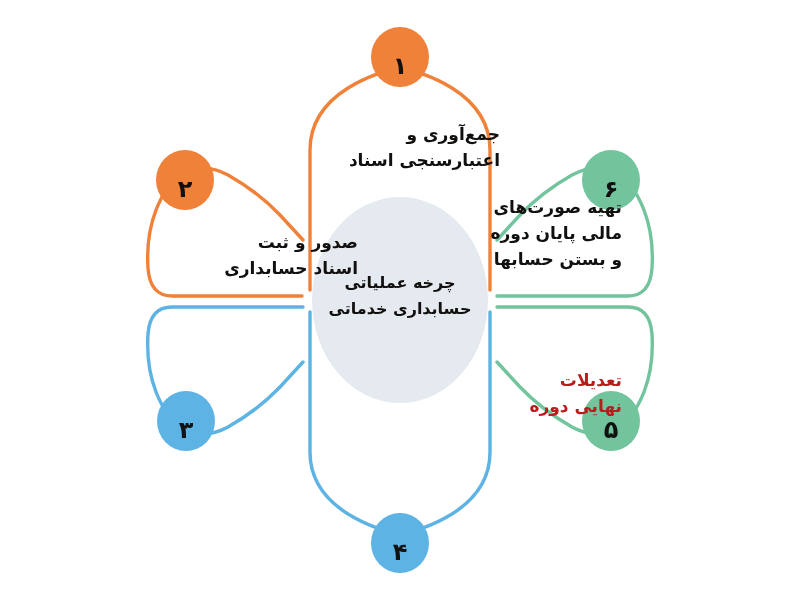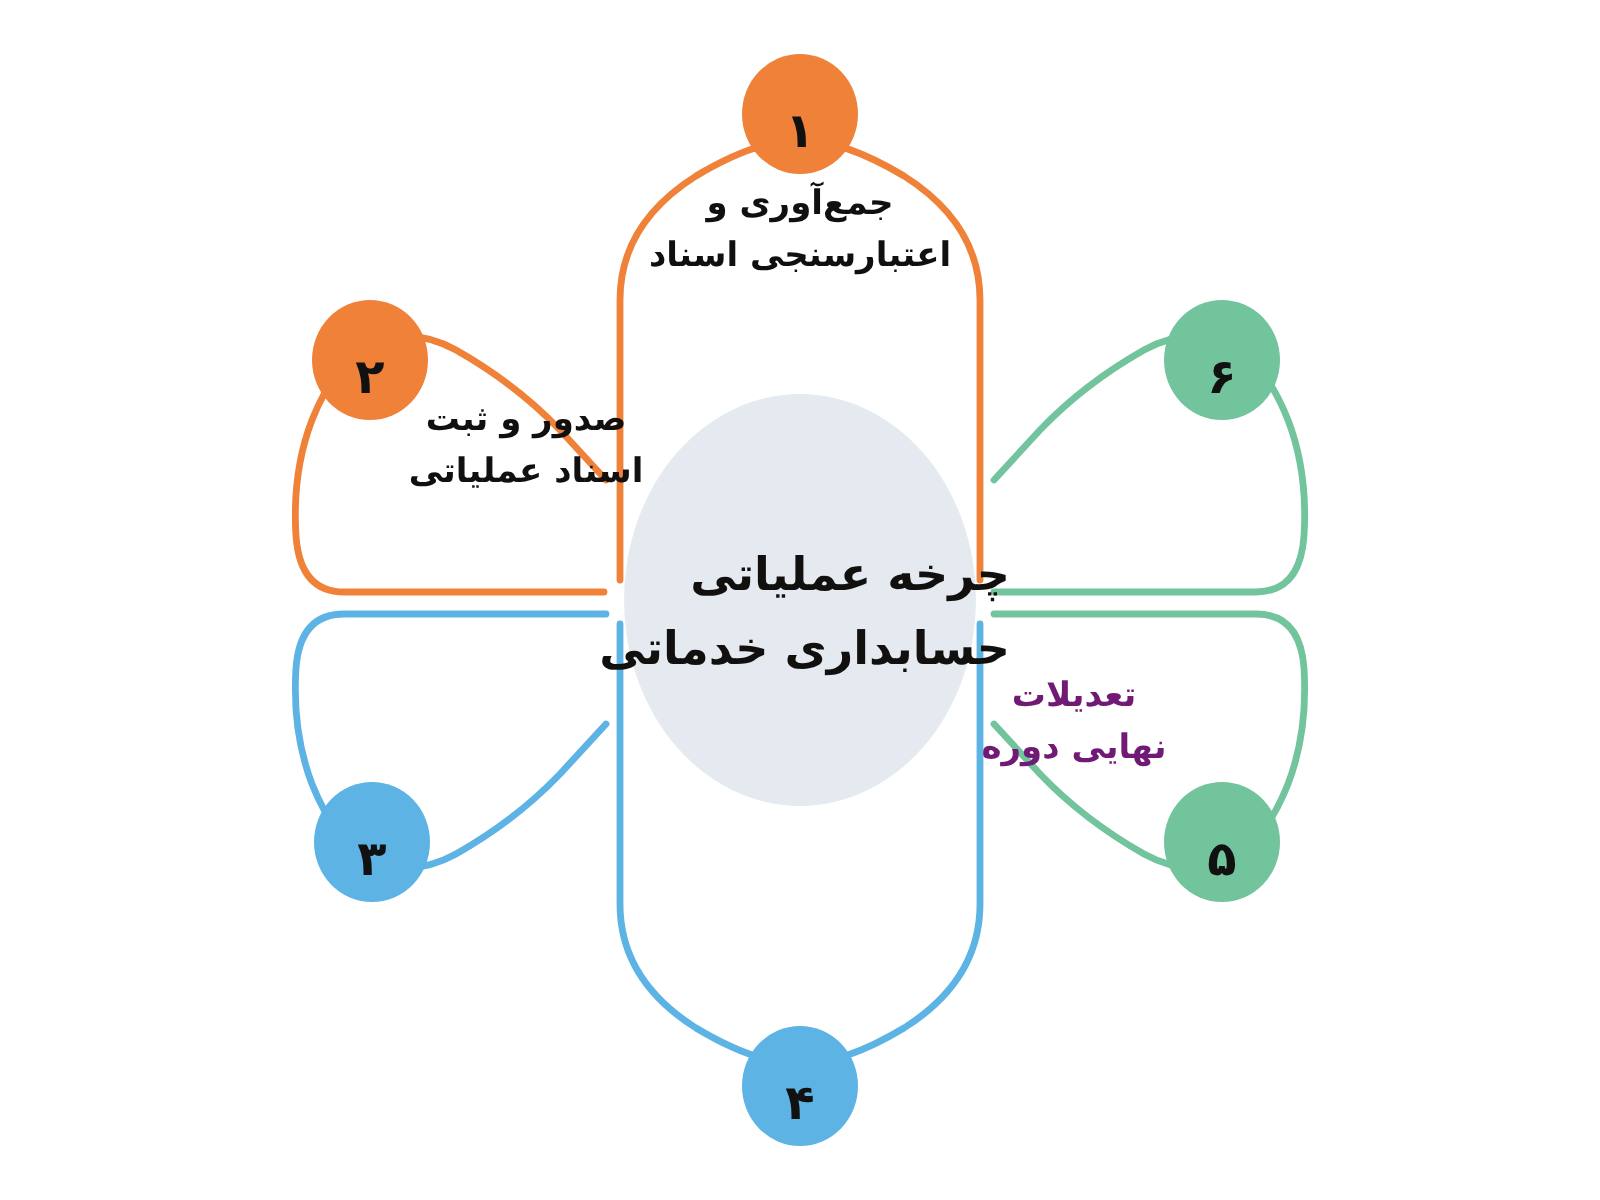--- a/index.html
+++ b/index.html
@@ -41,33 +41,34 @@
   }
   .hub-circle{ fill:#e4eaf0; stroke:none; }
 
   
   .label{
     position:absolute;
     color:#12100f;
     font-weight:bold;
     font-size:17px;
     line-height:1.52;
-    text-align:center;
     direction:rtl;
     unicode-bidi:isolate;
     white-space:pre-line;
     pointer-events:none;
     letter-spacing:0px;
+    margin-top:32px;
   }
   .hub-label{
     position:absolute;
     color:#12100f;
     font-weight:bold;
-    font-size:23px;
+    font-size:16px;
     line-height:1.62;
+    text-align:center;
     direction:rtl;
     unicode-bidi:isolate;
     white-space:pre-line;
     width:210px;
     left:295px;
     top:270px;
   }
   #lbl1{ width:200px; left:300px; top:90px; }
   #lbl2{ width:190px; left:168px; top:198px; }
   #lbl3{ width:200px; left:170px; top:336px; }
@@ -177,24 +178,27 @@
       <ellipse class="badge-circle" cx="611" cy="180" rx="29" ry="30" fill="#72c49d"></ellipse>
       <text class="badge-text" x="611" y="182" dy="0.34em">۶</text>
     </g>
 
   </svg>
 
   <div class="label" id="lbl1" style="color: rgb(18, 16, 15);">جمع‌آوری و
 اعتبارسنجی اسناد</div>
 
   <div class="label" id="lbl2" style="color: rgb(18, 16, 15);">صدور و ثبت
-اسناد عملیاتی</div>
-
-
-
-  <div class="label" id="lbl5" style="color: #701a75;">تعدیلات
+اسناد حسابداری</div>
+
+
+
+  <div class="label" id="lbl5" style="color: #b91c1c;">تعدیلات
 نهایی دوره</div>
 
+  <div class="label" id="lbl6" style="color: rgb(18, 16, 15);">تهیه صورت‌های
+مالی پایان دوره
+و بستن حسابها</div>
 
   <div class="hub-label" style="color: rgb(18, 16, 15);">چرخه عملیاتی
 حسابداری خدماتی</div>
 
 </div>
 
 </body></html>

